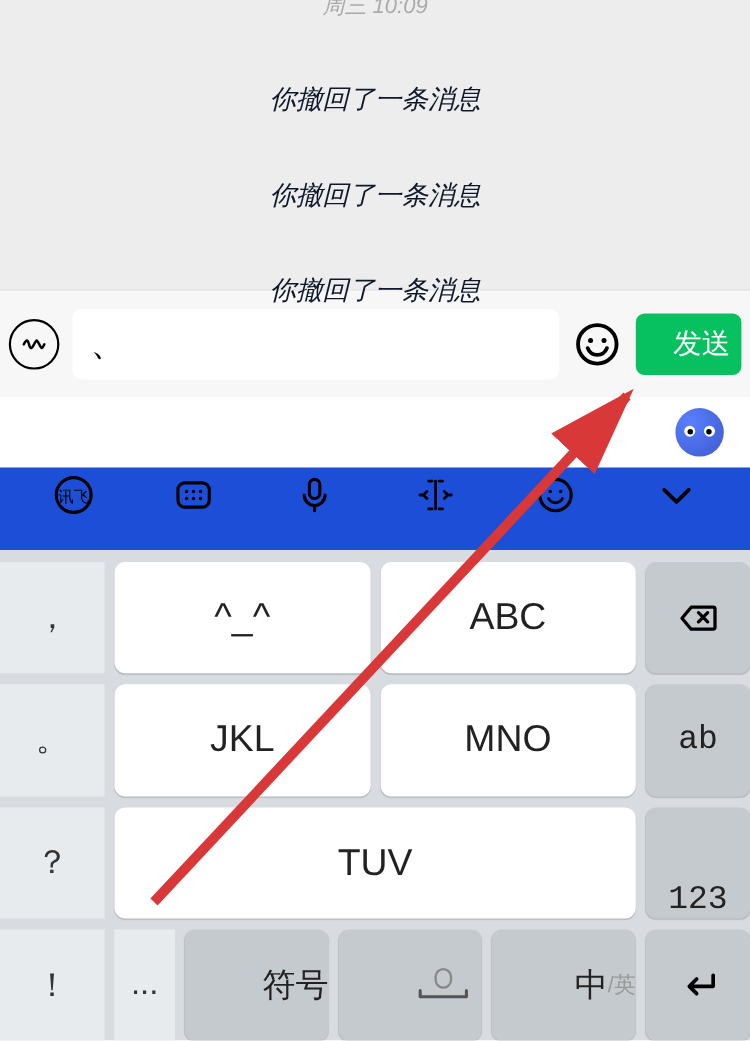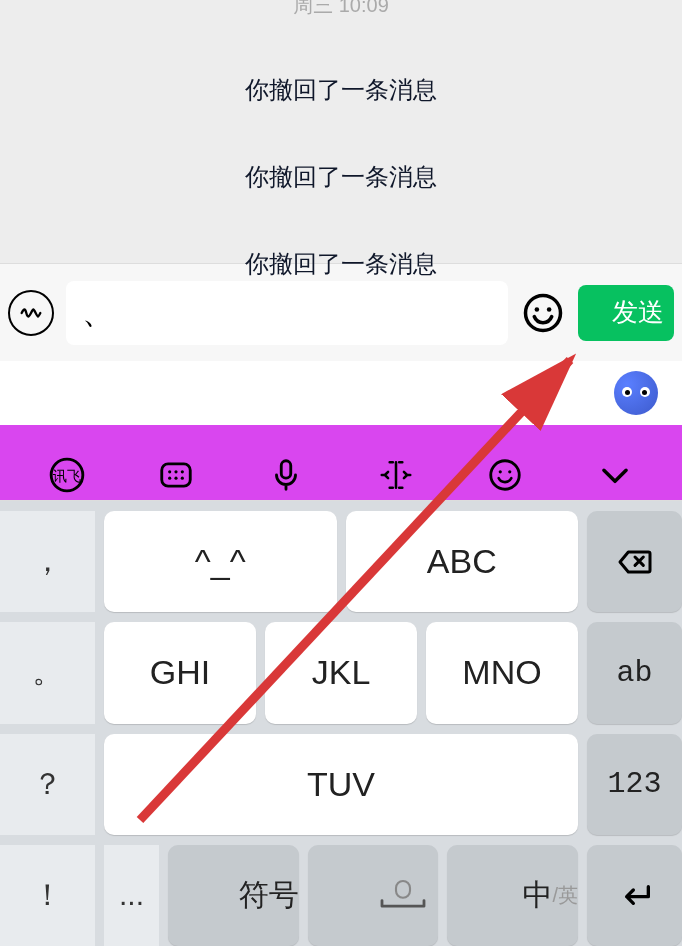--- a/index.html
+++ b/index.html
@@ -11,20 +11,21 @@
       overflow: hidden;
       position: relative;
     }
     .chat-area {
       background: #ededed;
       height: 263px;
       display: flex;
       flex-direction: column;
       align-items: center;
       padding-top: 0;
+      font-style: italic;
     }
     .timestamp {
       color: #aaa;
       font-size: 20px;
       margin-top: -8px;
     }
     .recall-msg {
       color: #0f172a;
       font-size: 24px;
       margin-top: 55px;
@@ -115,23 +116,23 @@
       height: 5px;
       background: #000;
       border-radius: 50%;
       top: 19px;
       z-index: 2;
     }
     .sogou-eye1 { left: 11px; }
     .sogou-eye2 { right: 11px; }
     .toolbar {
       height: 76px;
-      background: #d946ef;
-      display: flex;
-      align-items: flex-end;
+      background: #1d4ed8;
+      display: flex;
+      align-items: flex-start;
       justify-content: space-around;
       padding: 0 12px;
       border-bottom: 1px solid #ddd;
     }
     .tool-btn {
       width: 50px;
       height: 50px;
       display: flex;
       align-items: center;
       justify-content: center;
@@ -301,40 +302,37 @@
         <path d="M8 6l-5 6 5 6h12a1 1 0 0 0 1-1V7a1 1 0 0 0-1-1H8z" stroke="#000" stroke-width="1.8" fill="none" stroke-linejoin="round"></path>
         <path d="M12 9l5 5M17 9l-5 5" stroke="#000" stroke-width="1.8" stroke-linecap="round"></path>
       </svg>
     </div>
   </div>
   <div class="kb-row">
     <div class="left-col">
         <span>。</span>
       </div>
     <div class="key">
-        <span>GHI</span>
-      </div>
-    <div class="key">
         <span>JKL</span>
       </div>
     <div class="key">
         <span>MNO</span>
       </div>
     <div class="key-right" style="margin-right:0;">
         <span>ab</span>
       </div>
   </div>
   <div class="kb-row">
     <div class="left-col">
         <span>？</span>
       </div>
     <div class="key">
         <span>TUV</span>
       </div>
-    <div class="key-right" style="margin-right:0;">
+    <div class="key-right" style="margin-right:0;align-items:flex-end;">
         <span>123</span>
       </div>
   </div>
   <div class="kb-row bottom-row">
     <div class="left-col">
         <span>！</span>
       </div>
     <div class="left-col" style="width:55px;">
         <span>...</span>
       </div>

